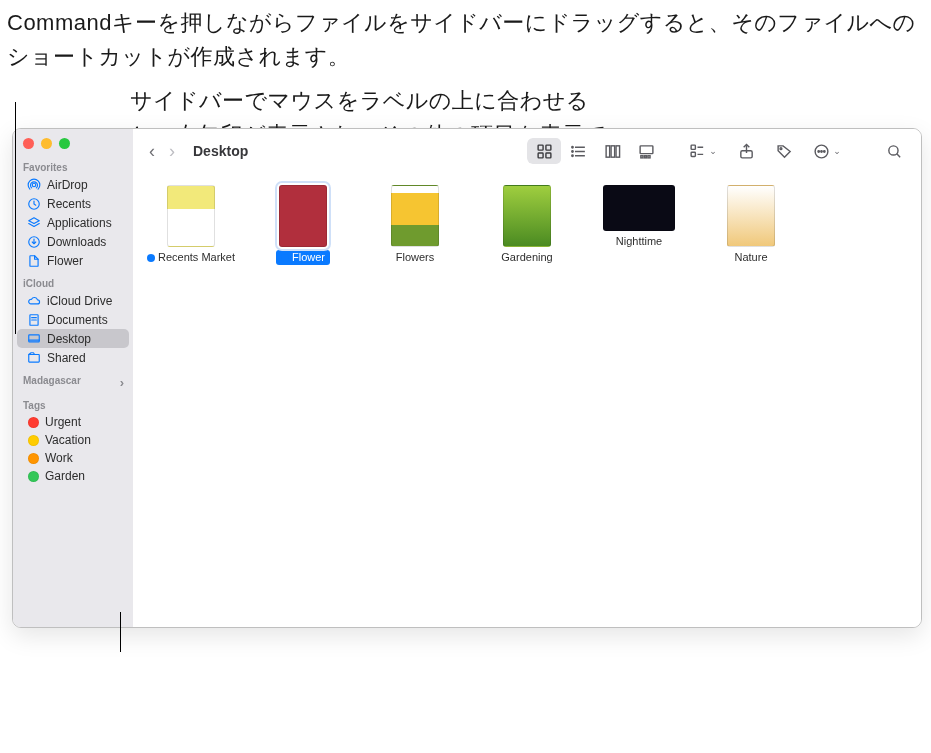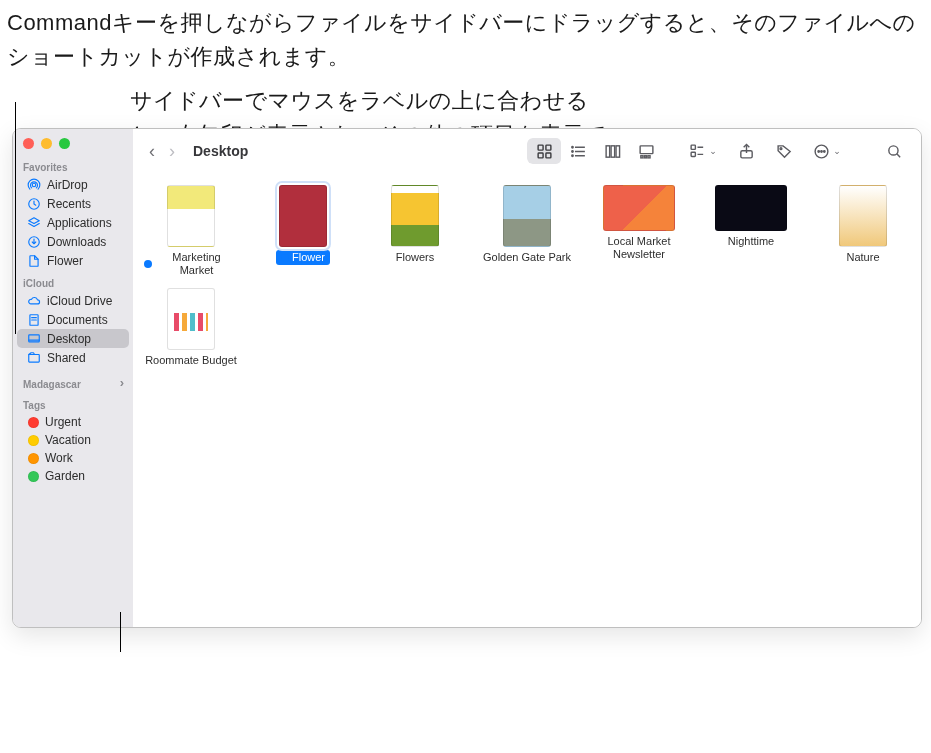--- a/index.html
+++ b/index.html
@@ -61,21 +61,21 @@
   .dot.yellow { background: #febc2e; }
   .dot.green { background: #28c840; }
 
   .sb-section-label {
     font-size: 10px;
     color: #8b8b90;
     padding: 8px 9px 2px 10px;
     font-weight: 600;
     display: flex;
     justify-content: space-between;
-    align-items: flex-end;
+    align-items: flex-start;
   }
   .sb-section-label .chev {
     color: #8b8b90;
     font-size: 13px;
     visibility: hidden;
   }
   .sb-section-label.hover .chev { visibility: visible; }
 
   .sb-item {
     display: flex;
@@ -431,64 +431,52 @@
           </svg>
       </button>
     </div>
 
     <div class="content">
       <div class="grid" id="file-grid">
           <div class="file">
             <div class="thumb t-district"></div>
             <div class="file-label">
               <span class="ftag" style="background: rgb(10, 122, 255);"></span>
-              <span>Marketing Market</span>
+              <span>Recents Market</span>
             </div>
           </div>
           <div class="file selected">
             <div class="thumb t-flower selected-ring"></div>
             <div class="file-label">
               <span class="ftag" style="background: rgb(10, 122, 255);"></span>
               <span>Flower</span>
             </div>
           </div>
           <div class="file">
             <div class="thumb t-flowers"></div>
             <div class="file-label">
               <span>Flowers</span>
             </div>
           </div>
           <div class="file">
-            <div class="thumb t-ggp"></div>
-            <div class="file-label">
-              <span>Golden Gate Park</span>
-            </div>
-          </div>
-          <div class="file">
-            <div class="thumb t-news landscape"></div>
-            <div class="file-label">
-              <span>Local Market Newsletter</span>
+            <div class="thumb t-garden"></div>
+            <div class="file-label">
+              <span>Gardening</span>
             </div>
           </div>
           <div class="file">
             <div class="thumb t-night landscape"></div>
             <div class="file-label">
               <span>Nighttime</span>
             </div>
           </div>
           <div class="file">
             <div class="thumb t-nature"></div>
             <div class="file-label">
               <span>Nature</span>
             </div>
           </div>
-          <div class="file">
-            <div class="thumb t-budget"></div>
-            <div class="file-label">
-              <span>Roommate Budget</span>
-            </div>
-          </div>
         </div>
     </div>
   </div>
 </div>
 
 <div class="annotation bottom">サイドバーでマウスをラベルの上に合わせると、右矢印が表示され、その他の項目を表示できるようになります。</div>
 
 </body></html>

